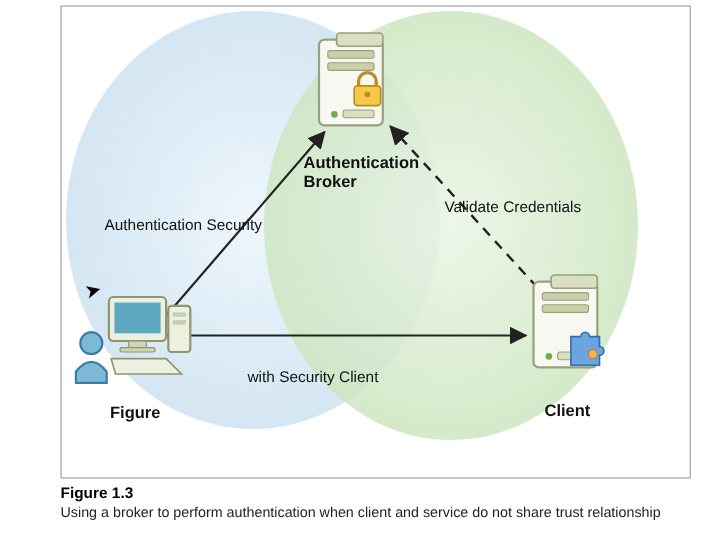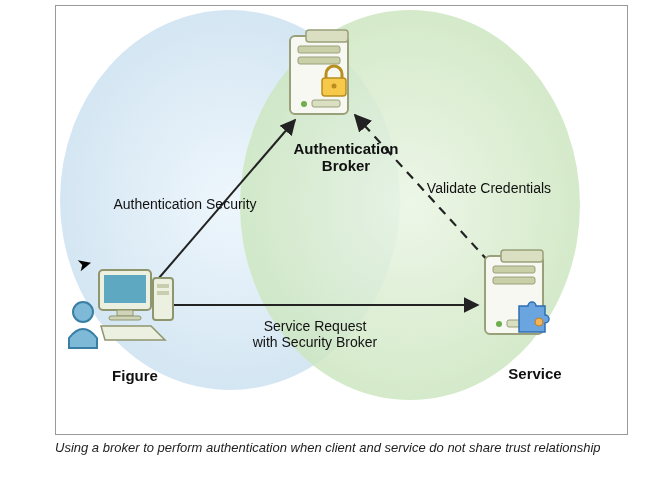--- a/index.html
+++ b/index.html
@@ -1,22 +1,22 @@
 <!DOCTYPE html>
 <html><head>
 <meta charset="utf-8">
 <style>
   html,body{margin:0;padding:0;width:650px;height:500px;background:#fff;font-family:Arial,Helvetica,sans-serif;overflow:hidden}
   .frame{position:absolute;left:55px;top:5px;width:571px;height:428px;border:1px solid #999}
   .cursor{position:absolute;left:77px;top:253px;font-size:18px;color:#000;transform:rotate(-15deg)}
-  .lbl{position:absolute;color:#111;text-align:center;line-height:1.15}
+  .lbl{position:absolute;color:#111;line-height:1.15}
   .bold{font-weight:bold}
   .caption{position:absolute;left:55px;top:440px;width:571px}
   .caption .t1{font-weight:bold;font-size:14px;margin-bottom:2px}
-  .caption .t2{font-style:italic;font-size:13px;color:#222}
+  .caption .t2{font-size:13px;color:#222}
   svg.diagram{position:absolute;left:55px;top:5px;width:571px;height:428px}
 </style>
 </head>
 <body>
 
 <div class="frame"></div>
 
 <svg class="diagram" viewBox="0 0 571 428">
   <defs>
     <radialGradient id="gBlue" cx="50%" cy="50%" r="60%">
@@ -85,26 +85,27 @@
 
     <g transform="translate(34,48)">
       <path d="M0 8 h9 a4 4 0 1 1 8 0 h9 v9 a4 4 0 1 1 0 8 v9 h-26 z" fill="#6aa5e0" stroke="#2f6fb0" stroke-width="1.5"></path>
       <circle cx="20" cy="24" r="4" fill="#f2b35a" stroke="#c07f1e"></circle>
     </g>
   </g>
 </svg>
 
 <div class="lbl bold" style="left:276px;top:140px;width:140px;font-size:15px">Authentication<br>Broker</div>
 <div class="lbl bold" style="left:100px;top:367px;width:70px;font-size:15px">Figure</div>
-<div class="lbl bold" style="left:495px;top:365px;width:80px;font-size:15px">Service</div>
+<div class="lbl bold" style="left:495px;top:365px;width:80px;font-size:15px">Client</div>
 
 <div class="lbl" style="left:95px;top:196px;width:180px;font-size:14px">Authentication Security</div>
 <div class="lbl" style="left:404px;top:180px;width:170px;font-size:14px">Validate Credentials</div>
 <div class="lbl" style="left:225px;top:318px;width:180px;font-size:14px">
-  <span>Service Request</span><br>
-  <span>with Security Broker</span>
+  <br>
+  <span>with Security Client</span>
 </div>
 
 <div class="cursor">➤</div>
 
 <div class="caption">
+  <div class="t1">Figure 1.3</div>
   <div class="t2">Using a broker to perform authentication when client and service do not share trust relationship</div>
 </div>
 
 </body></html>

